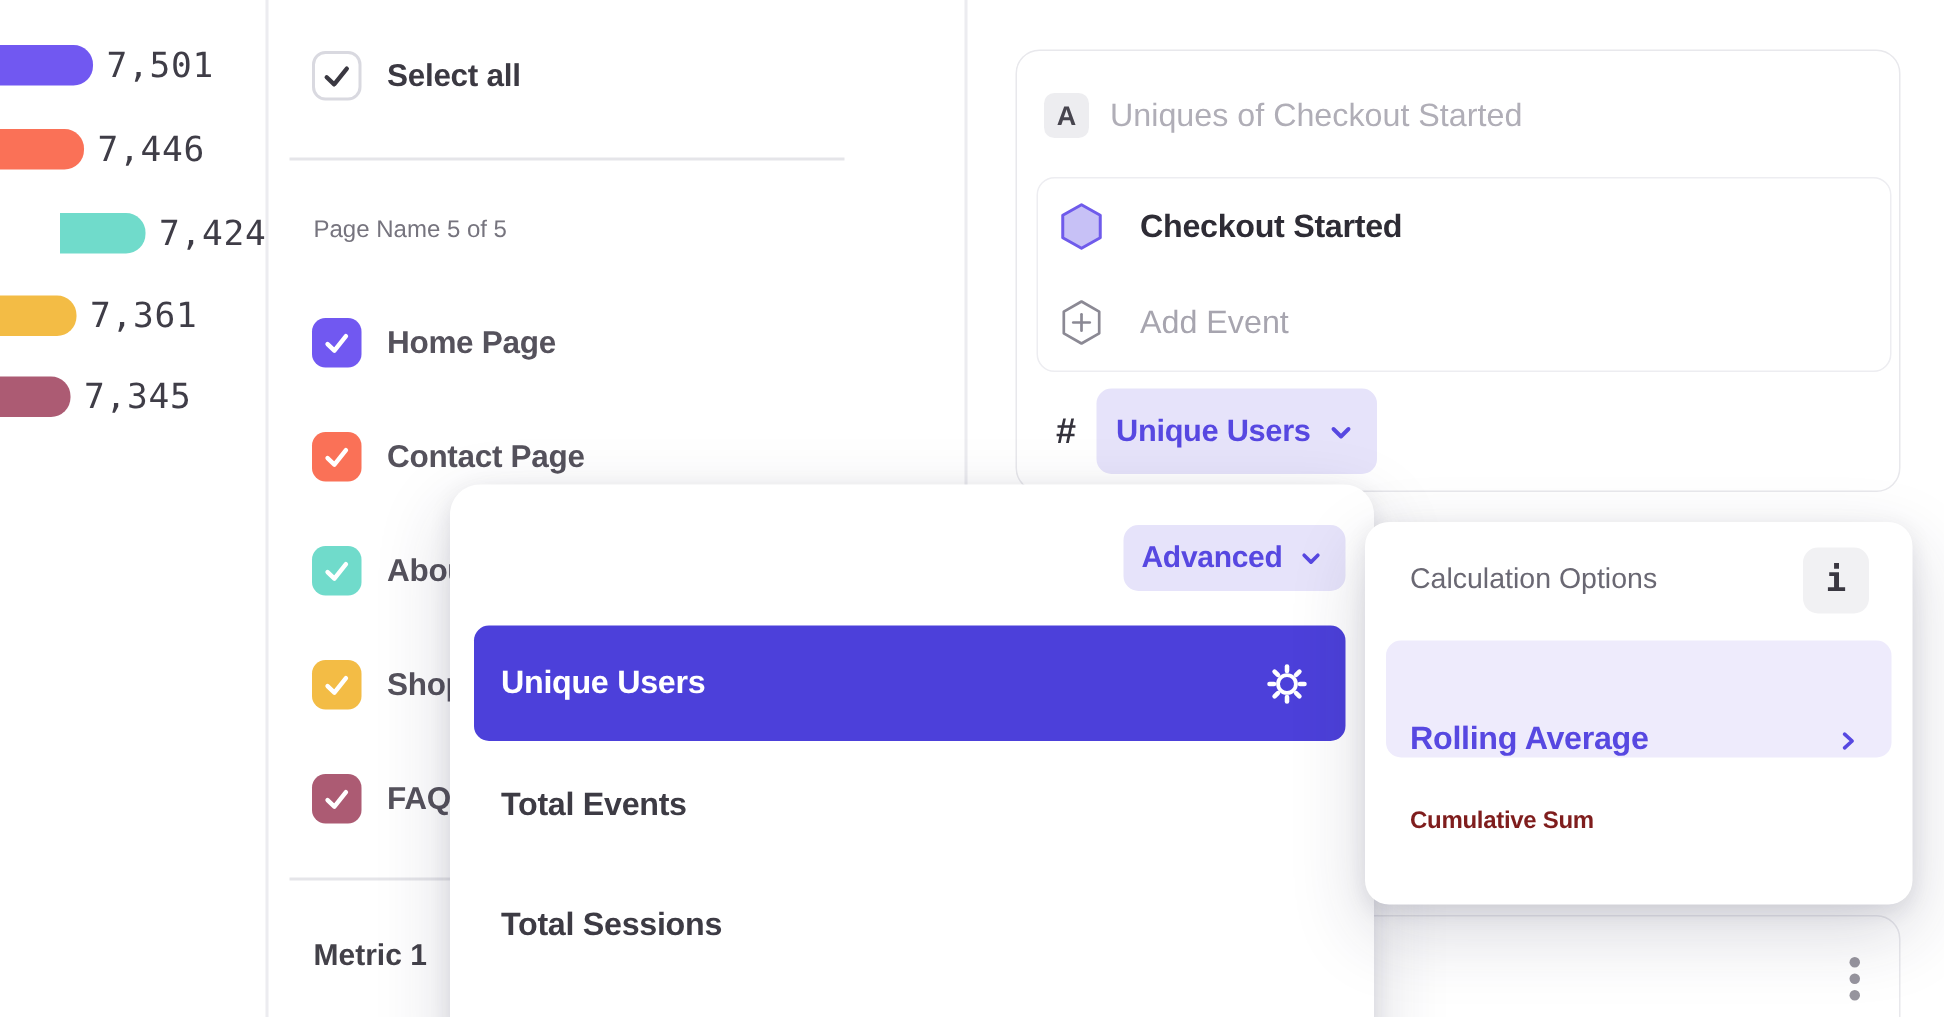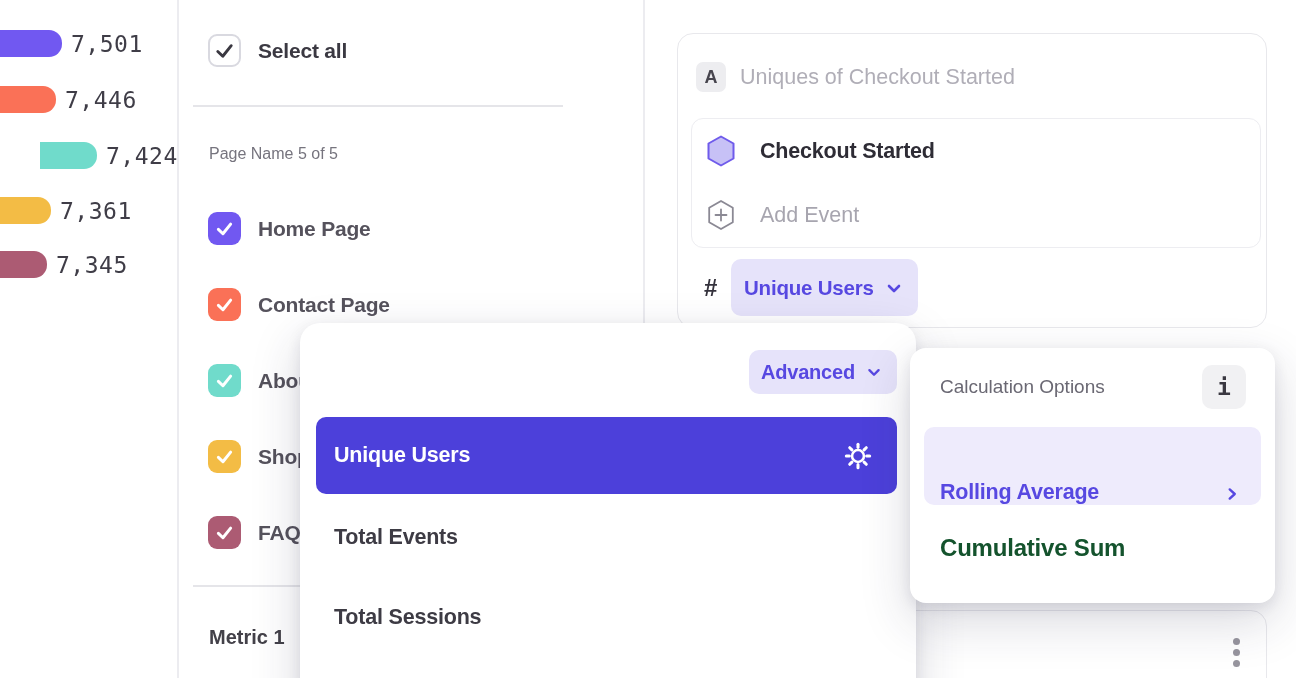--- a/index.html
+++ b/index.html
@@ -67,21 +67,21 @@
   .popup-calc{left:910px;top:348px;width:365px;height:255px;border-radius:16px;z-index:20;}
   .pc-title{position:absolute;left:30px;top:39px;transform:translateY(-50%);
       font-size:19px;font-weight:500;color:#6A6873;}
   .info-badge{position:absolute;left:292px;top:17px;width:44px;height:44px;border-radius:10px;
       background:#F1F1F3;display:flex;align-items:center;justify-content:center;cursor:pointer;
       font-family:"DejaVu Sans Mono","Liberation Mono",monospace;font-size:23px;font-weight:700;color:#3A3841;}
   .pc-row{position:absolute;left:14px;top:79px;width:337px;height:78px;border-radius:10px;
       display:flex;align-items:center;justify-content:space-between;padding:0 18px 0 16px;cursor:pointer;}
   .pc-row .opt-text{font-size:21.5px;font-weight:700;letter-spacing:-0.2px;}
   .pc-plain{position:absolute;left:30px;top:200px;transform:translateY(-50%);
-      font-size:24px;font-weight:700;color:#14532d;cursor:pointer;letter-spacing:-0.2px;}
+      font-size:16px;font-weight:700;color:#7f1d1d;cursor:pointer;letter-spacing:-0.2px;}
 
   
   .kebab{position:absolute;right:24px;top:25px;display:flex;flex-direction:column;gap:4px;
       align-items:center;cursor:pointer;padding:2px;}
   .kebab i{width:7px;height:7px;border-radius:50%;background:#97959E;}
 </style>
 </head>
 <body>
 
 <div class="canvas">

